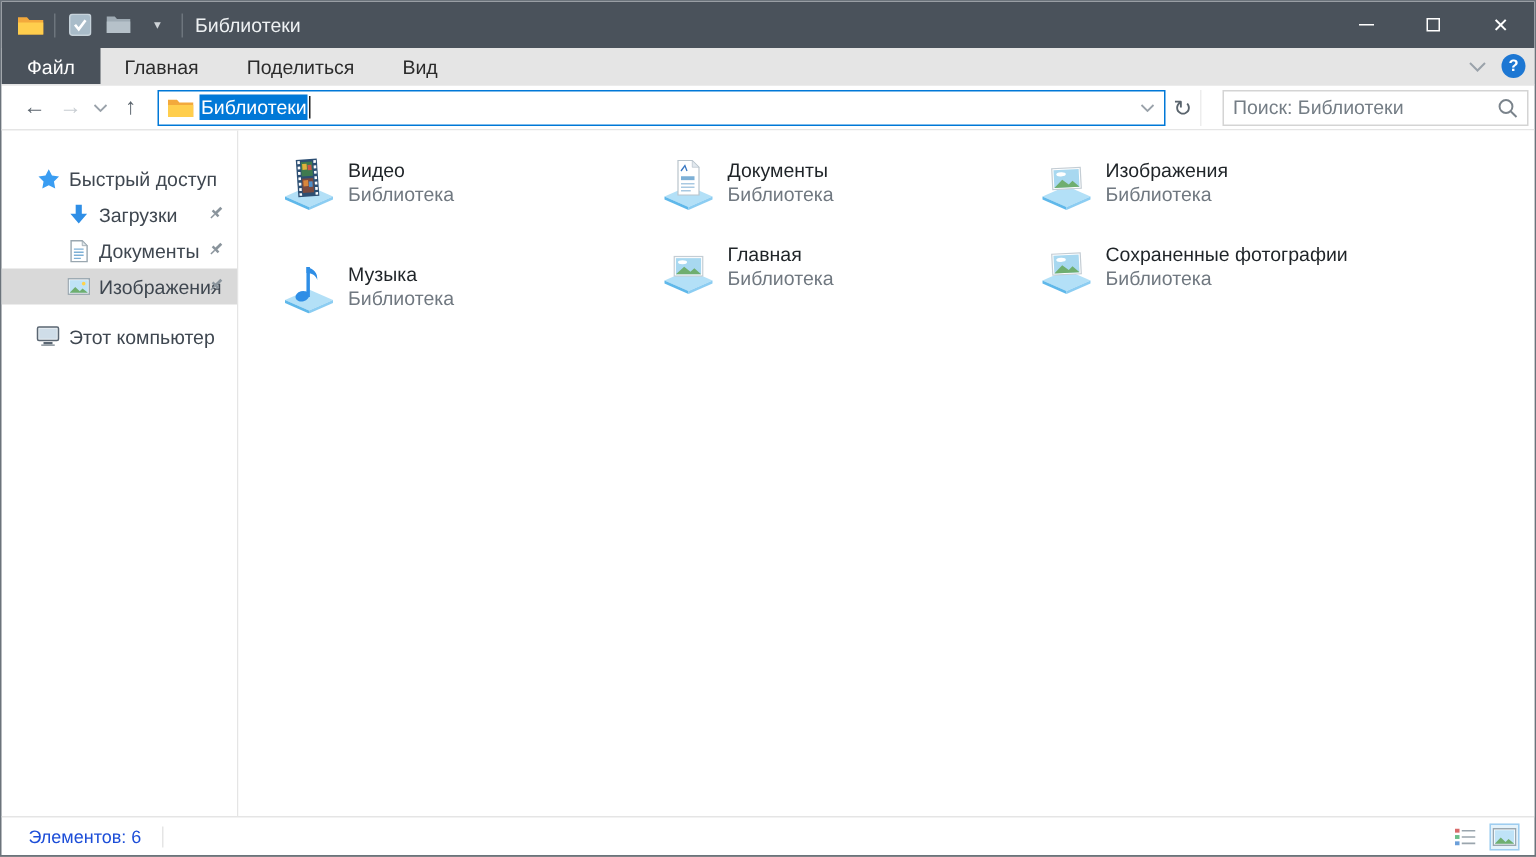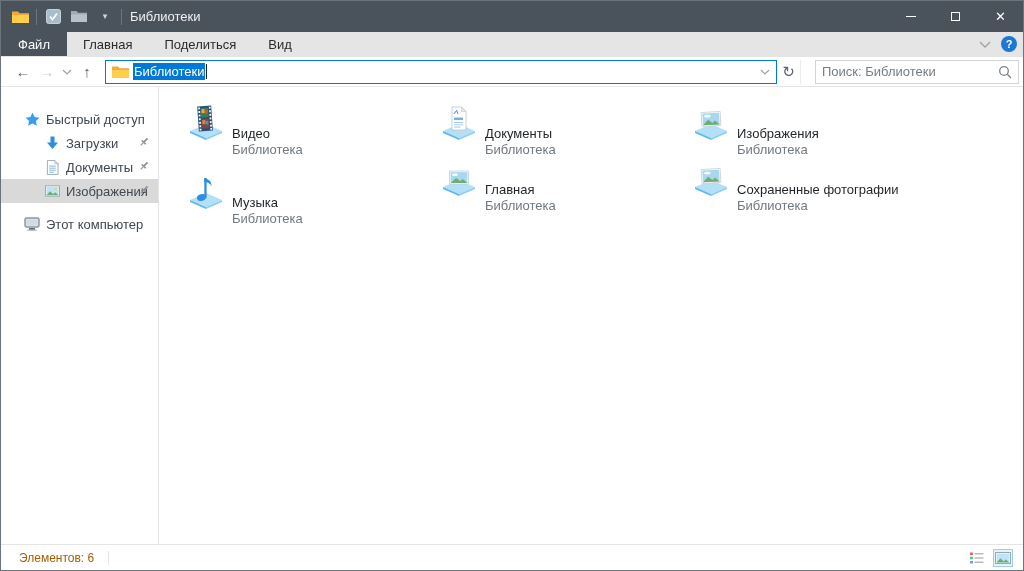--- a/index.html
+++ b/index.html
@@ -53,25 +53,25 @@
   .side-item .si-icon{display:flex;align-items:center;justify-content:center;width:18px;margin-right:5px;flex-shrink:0;}
   .lvl0{padding-left:22px;}
   .lvl1{padding-left:42px;}
   .side-item.selected{background:#d9d9d9;}
   .side-item .pin{position:absolute;right:8px;top:5px;}
   .gap8{height:9px;}
   .main{position:relative;flex:1;background:#fff;}
   .lib-item{position:absolute;width:245px;height:38px;display:flex;align-items:flex-start;}
   .lib-icon{width:36px;height:36px;flex-shrink:0;display:flex;}
   .lib-text{margin-left:8px;padding-top:2px;}
-  .lib-name{font-size:13px;color:#1f2428;line-height:16px;margin-top:20px;}
+  .lib-name{font-size:13px;color:#1f2428;line-height:16px;}
   .lib-type{font-size:13px;color:#707880;line-height:16px;}
   
   .statusbar{height:27px;border-top:1px solid #e5e5e5;display:flex;align-items:center;
-    font-size:12px;color:#a16207;padding:0 10px 0 18px;}
+    font-size:12px;color:#1d4ed8;padding:0 10px 0 18px;}
   .sb-sep{width:1px;height:14px;background:#e5e5e5;margin-left:14px;}
   .sb-views{margin-left:auto;display:flex;align-items:center;gap:6px;}
   .view-btn{width:20px;height:18px;display:flex;align-items:center;justify-content:center;border:1px solid transparent;}
   .view-btn.active{background:#e5f3fb;border-color:#9ecdf0;}
 </style>
 </head>
 <body>
 
 <div class="window">
 

